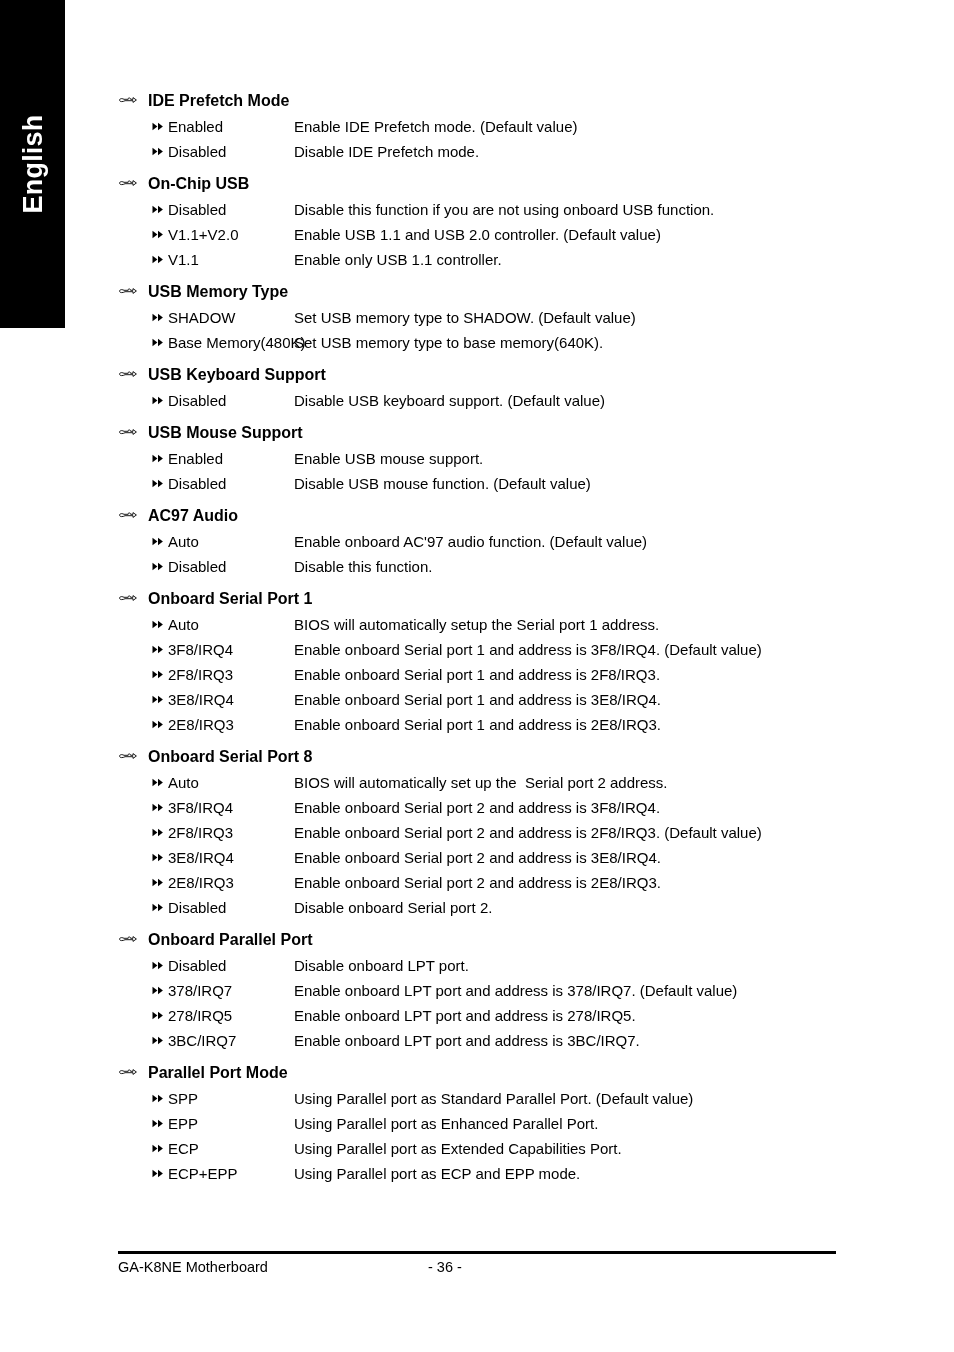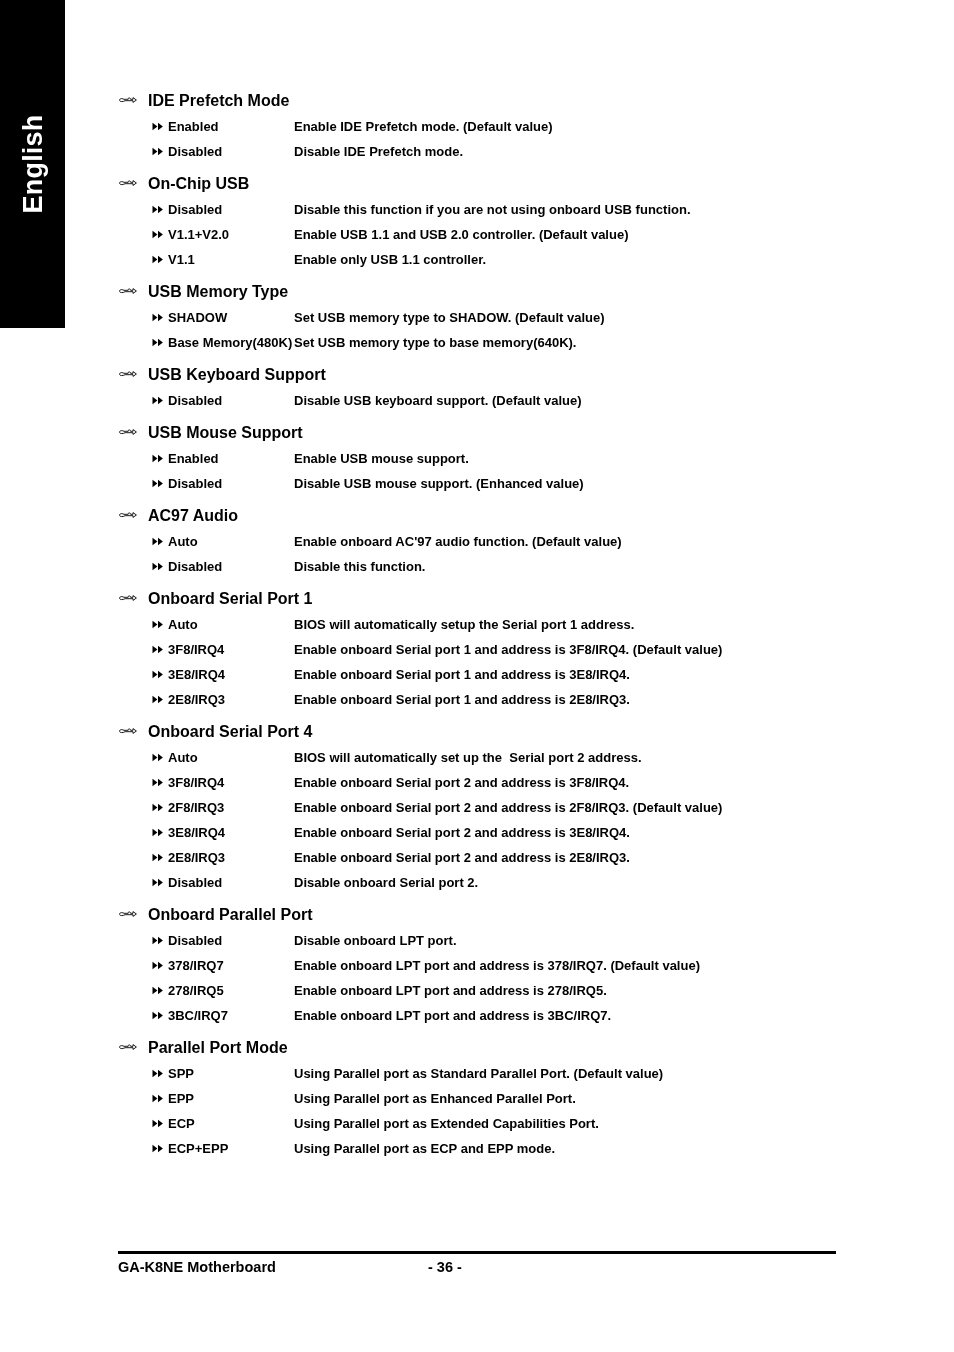--- a/index.html
+++ b/index.html
@@ -75,23 +75,22 @@
     font-weight: normal;
     text-align: left;
   }
   .hand-icon svg { display: block; margin-top: 8px; }
 
   .option-row {
     position: relative;
     height: 25px;
     line-height: 25px;
     padding-left: 34px;
-    font-size: 13px;
+    font-size: 15px;
     white-space: nowrap;
-    font-weight: bold;
   }
   .arrow-icon {
     position: absolute;
     left: 34px;
     top: 0;
     height: 25px;
     line-height: 25px;
     width: 16px;
   }
   .arrow-icon svg { display: block; margin-top: 8px; }
@@ -119,21 +118,20 @@
     height: 3px;
     background: #000000;
   }
   #footer {
     position: absolute;
     left: 118px;
     top: 1256px;
     width: 718px;
     height: 22px;
     font-size: 14.5px;
-    font-weight: bold;
   }
   #footer-product {
     position: absolute;
     left: 0;
     top: 0;
     line-height: 22px;
     white-space: nowrap;
   }
   #footer-page {
     position: absolute;
@@ -241,21 +239,21 @@
             <svg width="14" height="9" viewBox="0 0 14 9">
               <path d="M0.5 0.8 L5.4 4.5 L0.5 8.2 Z" fill="#000"></path>
               <path d="M6.0 0.8 L10.9 4.5 L6.0 8.2 Z" fill="#000"></path>
             </svg>
           </span><span class="option-name">Enabled</span><span class="option-desc">Enable USB mouse support.</span></div>
         <div class="option-row"><span class="arrow-icon">
             <svg width="14" height="9" viewBox="0 0 14 9">
               <path d="M0.5 0.8 L5.4 4.5 L0.5 8.2 Z" fill="#000"></path>
               <path d="M6.0 0.8 L10.9 4.5 L6.0 8.2 Z" fill="#000"></path>
             </svg>
-          </span><span class="option-name">Disabled</span><span class="option-desc">Disable USB mouse support. (Enhanced value)</span></div>
+          </span><span class="option-name">Disabled</span><span class="option-desc">Disable USB mouse function. (Default value)</span></div>
       </div>
       <div class="section">
         <div class="section-heading"><span class="hand-icon">
             <svg width="18" height="10" viewBox="0 0 18 10">
               <path d="M2.6 5.6 C1.2 5.6 0.6 4.9 0.6 4.1 C0.6 3.2 1.4 2.6 2.5 2.6 C3.5 2.6 4.3 2.9 5.0 3.3 L9.2 3.3 C9.0 2.7 9.3 2.1 9.9 1.9 C10.5 1.7 11.1 2.0 11.3 2.5 L11.6 3.3 L14.0 3.3 L14.0 1.6 L17.4 4.0 L14.0 6.4 L14.0 4.7 L6.0 4.7 C5.0 5.3 3.9 5.6 2.6 5.6 Z" fill="none" stroke="#000" stroke-width="0.9"></path>
             </svg>
           </span><span>AC97 Audio</span></div>
         <div class="option-row"><span class="arrow-icon">
             <svg width="14" height="9" viewBox="0 0 14 9">
               <path d="M0.5 0.8 L5.4 4.5 L0.5 8.2 Z" fill="#000"></path>
@@ -285,34 +283,40 @@
             <svg width="14" height="9" viewBox="0 0 14 9">
               <path d="M0.5 0.8 L5.4 4.5 L0.5 8.2 Z" fill="#000"></path>
               <path d="M6.0 0.8 L10.9 4.5 L6.0 8.2 Z" fill="#000"></path>
             </svg>
           </span><span class="option-name">3F8/IRQ4</span><span class="option-desc">Enable onboard Serial port 1 and address is 3F8/IRQ4. (Default value)</span></div>
         <div class="option-row"><span class="arrow-icon">
             <svg width="14" height="9" viewBox="0 0 14 9">
               <path d="M0.5 0.8 L5.4 4.5 L0.5 8.2 Z" fill="#000"></path>
               <path d="M6.0 0.8 L10.9 4.5 L6.0 8.2 Z" fill="#000"></path>
             </svg>
+          </span><span class="option-name">2F8/IRQ3</span><span class="option-desc">Enable onboard Serial port 1 and address is 2F8/IRQ3.</span></div>
+        <div class="option-row"><span class="arrow-icon">
+            <svg width="14" height="9" viewBox="0 0 14 9">
+              <path d="M0.5 0.8 L5.4 4.5 L0.5 8.2 Z" fill="#000"></path>
+              <path d="M6.0 0.8 L10.9 4.5 L6.0 8.2 Z" fill="#000"></path>
+            </svg>
           </span><span class="option-name">3E8/IRQ4</span><span class="option-desc">Enable onboard Serial port 1 and address is 3E8/IRQ4.</span></div>
         <div class="option-row"><span class="arrow-icon">
             <svg width="14" height="9" viewBox="0 0 14 9">
               <path d="M0.5 0.8 L5.4 4.5 L0.5 8.2 Z" fill="#000"></path>
               <path d="M6.0 0.8 L10.9 4.5 L6.0 8.2 Z" fill="#000"></path>
             </svg>
           </span><span class="option-name">2E8/IRQ3</span><span class="option-desc">Enable onboard Serial port 1 and address is 2E8/IRQ3.</span></div>
       </div>
       <div class="section">
         <div class="section-heading"><span class="hand-icon">
             <svg width="18" height="10" viewBox="0 0 18 10">
               <path d="M2.6 5.6 C1.2 5.6 0.6 4.9 0.6 4.1 C0.6 3.2 1.4 2.6 2.5 2.6 C3.5 2.6 4.3 2.9 5.0 3.3 L9.2 3.3 C9.0 2.7 9.3 2.1 9.9 1.9 C10.5 1.7 11.1 2.0 11.3 2.5 L11.6 3.3 L14.0 3.3 L14.0 1.6 L17.4 4.0 L14.0 6.4 L14.0 4.7 L6.0 4.7 C5.0 5.3 3.9 5.6 2.6 5.6 Z" fill="none" stroke="#000" stroke-width="0.9"></path>
             </svg>
-          </span><span>Onboard Serial Port 4</span></div>
+          </span><span>Onboard Serial Port 8</span></div>
         <div class="option-row"><span class="arrow-icon">
             <svg width="14" height="9" viewBox="0 0 14 9">
               <path d="M0.5 0.8 L5.4 4.5 L0.5 8.2 Z" fill="#000"></path>
               <path d="M6.0 0.8 L10.9 4.5 L6.0 8.2 Z" fill="#000"></path>
             </svg>
           </span><span class="option-name">Auto</span><span class="option-desc">BIOS will automatically set up the  Serial port 2 address.</span></div>
         <div class="option-row"><span class="arrow-icon">
             <svg width="14" height="9" viewBox="0 0 14 9">
               <path d="M0.5 0.8 L5.4 4.5 L0.5 8.2 Z" fill="#000"></path>
               <path d="M6.0 0.8 L10.9 4.5 L6.0 8.2 Z" fill="#000"></path>

